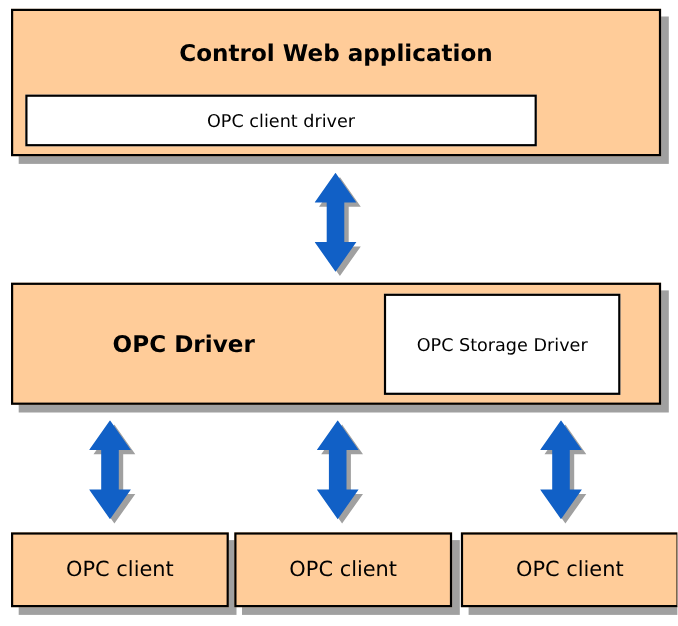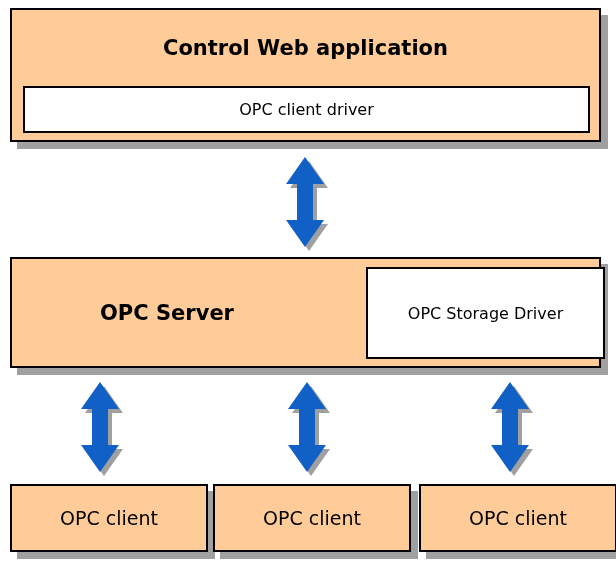--- a/index.html
+++ b/index.html
@@ -51,25 +51,25 @@
     justify-content: center;
     font-size: 19px;
     color: #000000;
   }
   .arrow {
     position: absolute;
   }
   
   #top-box    { left: 10px; top: 8px;   width: 591px; height: 134px; }
   #top-title  { left: 0;    top: 0;     width: 587px; height: 76px; }
-  #top-inner  { left: 11px; top: 76px;  width: 567px; height: 47px; }
+  #top-inner  { left: 11px; top: 76px;  width: 465px; height: 47px; }
   
   #mid-box    { left: 10px; top: 257px; width: 591px; height: 111px; }
   #mid-title  { left: 0;    top: 0;     width: 310px; height: 107px; }
-  #mid-inner  { left: 354px; top: 8px;  width: 239px; height: 92px; }
+  #mid-inner  { left: 337px; top: 8px;  width: 215px; height: 92px; }
   
   .client-box { top: 484px; width: 198px; height: 68px; }
   #client-1   { left: 10px;  }
   #client-2   { left: 213px; }
   #client-3   { left: 419px; }
   
   #arrow-top      { left: 286px; top: 157px; }
   #arrow-bottom-1 { left: 81px;  top: 382px; }
   #arrow-bottom-2 { left: 288px; top: 382px; }
   #arrow-bottom-3 { left: 491px; top: 382px; }
@@ -85,21 +85,21 @@
       <span>OPC client driver</span>
     </div>
   </div>
 
   <svg class="arrow" id="arrow-top" width="43" height="95" viewBox="0 0 43 95">
     <polygon points="19,0 38,27 27,27 27,63 38,63 19,90 0,63 11,63 11,27 0,27" transform="translate(4,4)" fill="#A0A0A0"></polygon>
     <polygon points="19,0 38,27 27,27 27,63 38,63 19,90 0,63 11,63 11,27 0,27" fill="#1160C6"></polygon>
   </svg>
 
   <div class="obox" id="mid-box">
-    <div class="title" id="mid-title">OPC Server</div>
+    <div class="title" id="mid-title">OPC Driver</div>
     <div class="ibox" id="mid-inner">
       <span>OPC Storage Driver</span>
     </div>
   </div>
 
   <svg class="arrow" id="arrow-bottom-1" width="43" height="95" viewBox="0 0 43 95">
     <polygon points="19,0 38,27 27,27 27,63 38,63 19,90 0,63 11,63 11,27 0,27" transform="translate(4,4)" fill="#A0A0A0"></polygon>
     <polygon points="19,0 38,27 27,27 27,63 38,63 19,90 0,63 11,63 11,27 0,27" fill="#1160C6"></polygon>
   </svg>
   <svg class="arrow" id="arrow-bottom-2" width="43" height="95" viewBox="0 0 43 95">

